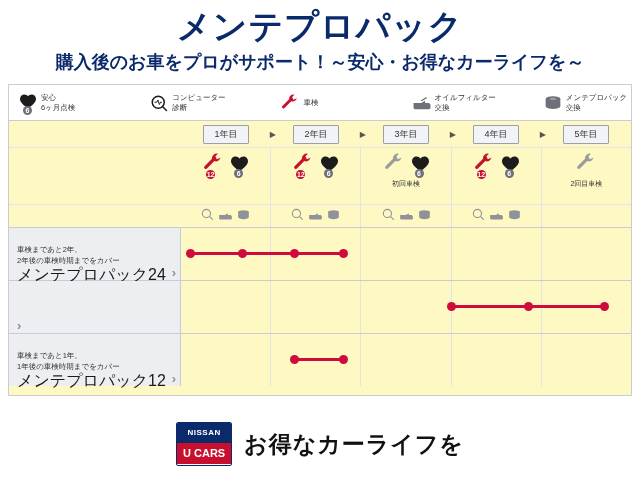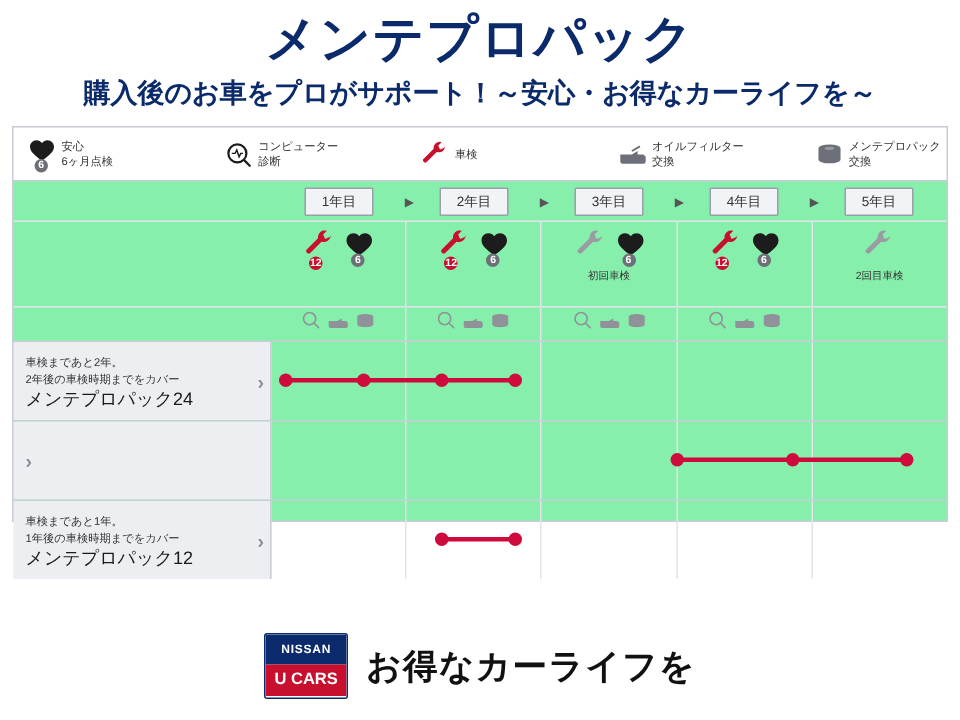--- a/index.html
+++ b/index.html
@@ -67,22 +67,22 @@
     white-space:nowrap;
   }
   .legend-txt b{font-weight:normal;display:block;}
 
   
   .grid{
     margin:0 8px;
     border:1px solid #c9ccd4;
     box-sizing:border-box;
     position:relative;
-    height:228px;
-    background:#86efac;
+    height:276px;
+    background:#fef9c3;
   }
   
   .yearrow{
     display:flex;
     height:26px;
     align-items:center;
     border-bottom:1px solid #e2e4e9;
   }
   .ylabel-pad{width:172px;flex:0 0 172px;}
   .ycell{
@@ -174,28 +174,28 @@
     display:flex;
     height:52px;
     border-bottom:1px solid #c9ccd4;
   }
   .planrow:last-child{border-bottom:none;}
   .plabel{
     width:172px;flex:0 0 172px;
     background:#eceef2;
     border-right:1px solid #c9ccd4;
     display:flex;
-    align-items:center;
+    align-items:flex-end;
     justify-content:space-between;
     padding:0 4px 0 8px;
     box-sizing:border-box;
   }
   .plabel-txt{line-height:11px;}
   .plabel-small{font-size:7.5px;color:#333;display:block;}
-  .plabel-main{font-size:12px;color:#1a1a1a;display:block;margin-top:3px;}
+  .plabel-main{font-size:16px;color:#1a1a1a;display:block;margin-top:3px;}
   .chev{color:#8b8f98;font-size:13px;font-weight:bold;}
   .ptrack{
     flex:1 1 0;
     position:relative;
     display:flex;
   }
   .pcell{
     flex:1 1 0;
     border-left:1px solid #e2e4e9;
   }

